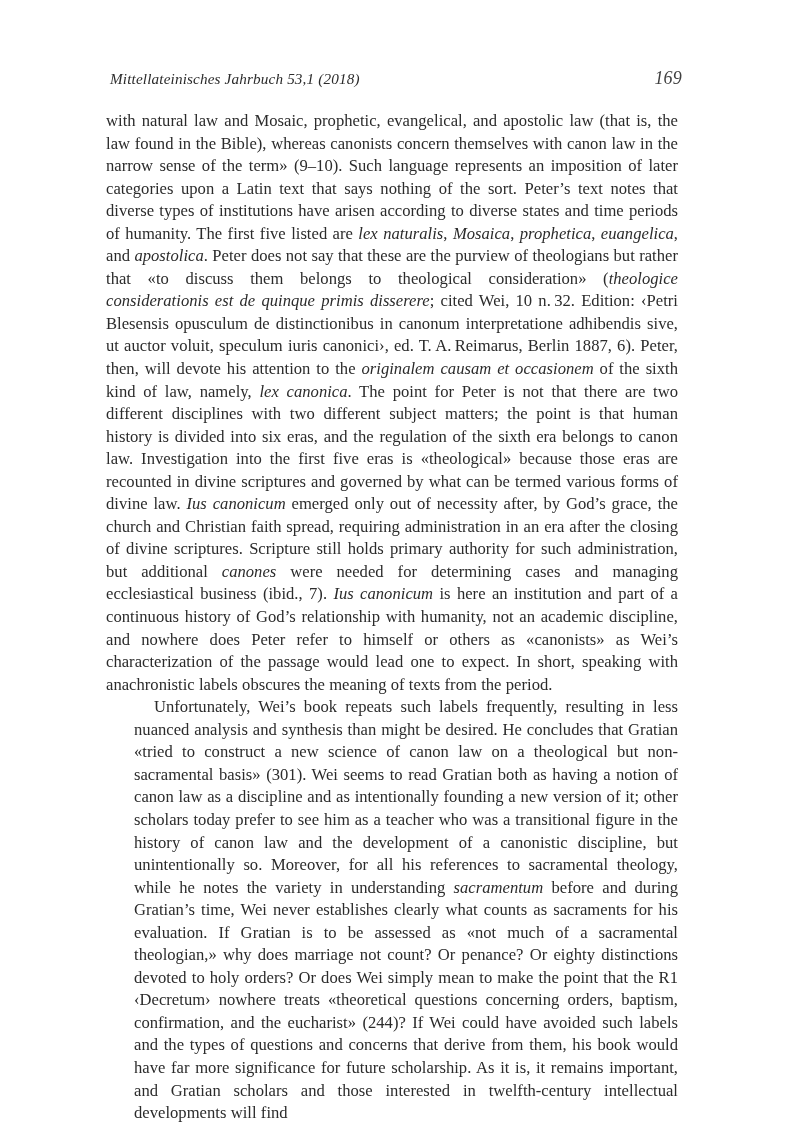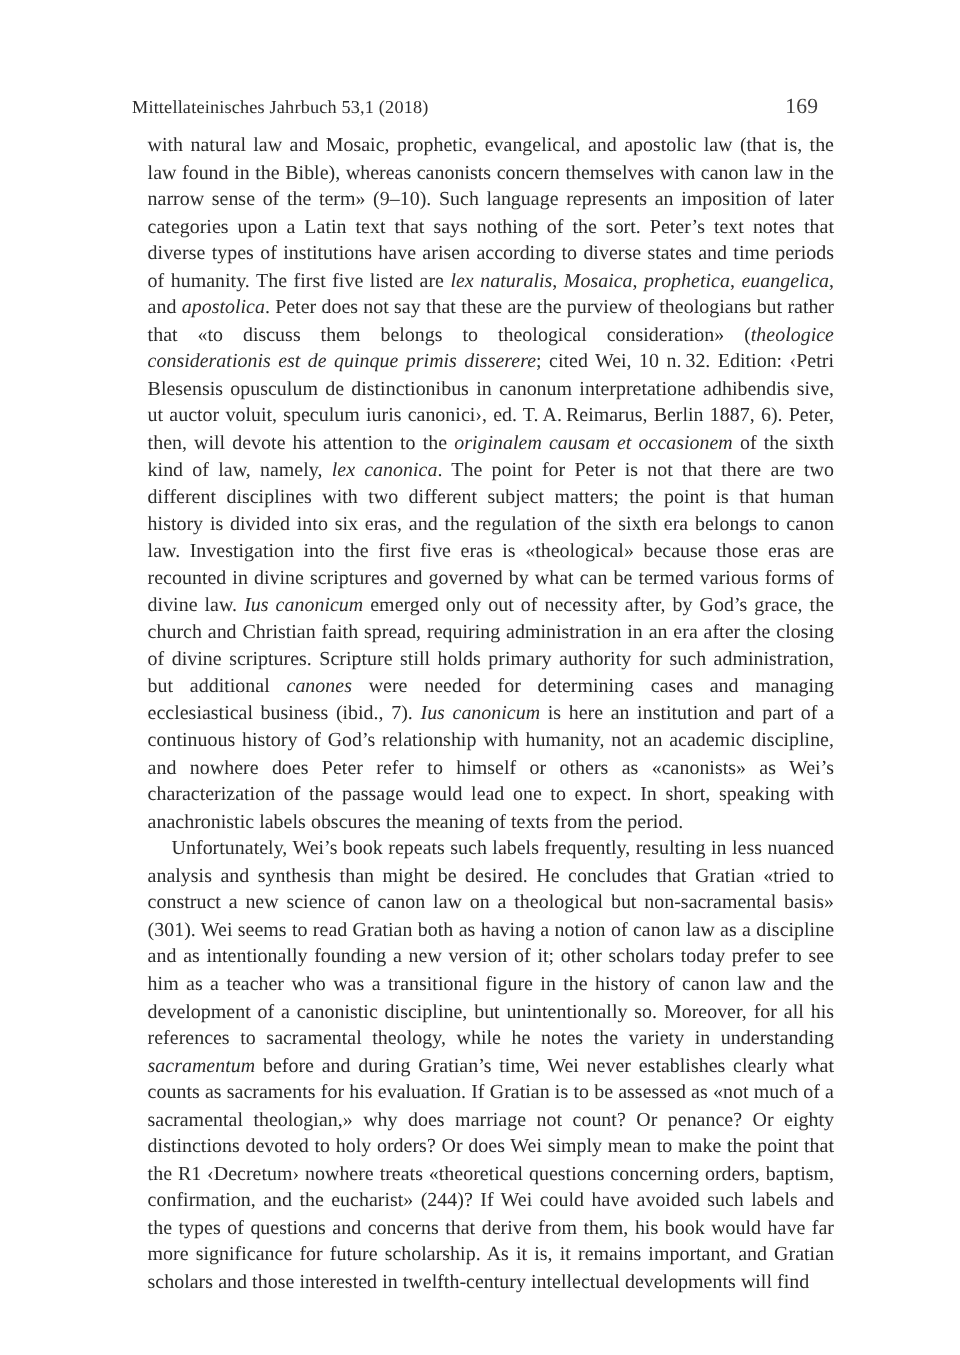--- a/index.html
+++ b/index.html
@@ -17,57 +17,59 @@
     overflow: hidden;
     font-family: "Liberation Serif", "DejaVu Serif", serif;
     color: #2b2b2b;
     -webkit-font-smoothing: antialiased;
   }
 
   
   .running-head {
     position: absolute;
     left: 110px;
-    top: 78px;
+    top: 68px;
     width: 572px;
     display: flex;
     align-items: baseline;
     justify-content: space-between;
+    font-style: italic;
   }
   .running-head-title {
     font-size: 15.2px;
     letter-spacing: 0.15px;
     color: #2b2b2b;
     white-space: nowrap;
   }
   .running-head-folio {
     font-size: 18px;
     color: #404040;
     letter-spacing: 0.2px;
   }
 
   
   .textblock {
     position: absolute;
-    left: 123px;
+    left: 106px;
     top: 110px;
     width: 572px;
   }
   .para {
     margin: 0;
     font-size: 16.6px;
     line-height: 22.55px;
     text-align: justify;
     text-justify: inter-word;
     hyphens: manual;
     letter-spacing: 0.02px;
     word-spacing: 0.1px;
   }
   .para.indent {
     text-indent: 20px;
+    margin-left: 28px;
   }
   .para + .para {
     margin-top: 0;
   }
   .para i, .para em {
     font-style: italic;
   }
 
   
   .closing-line {

